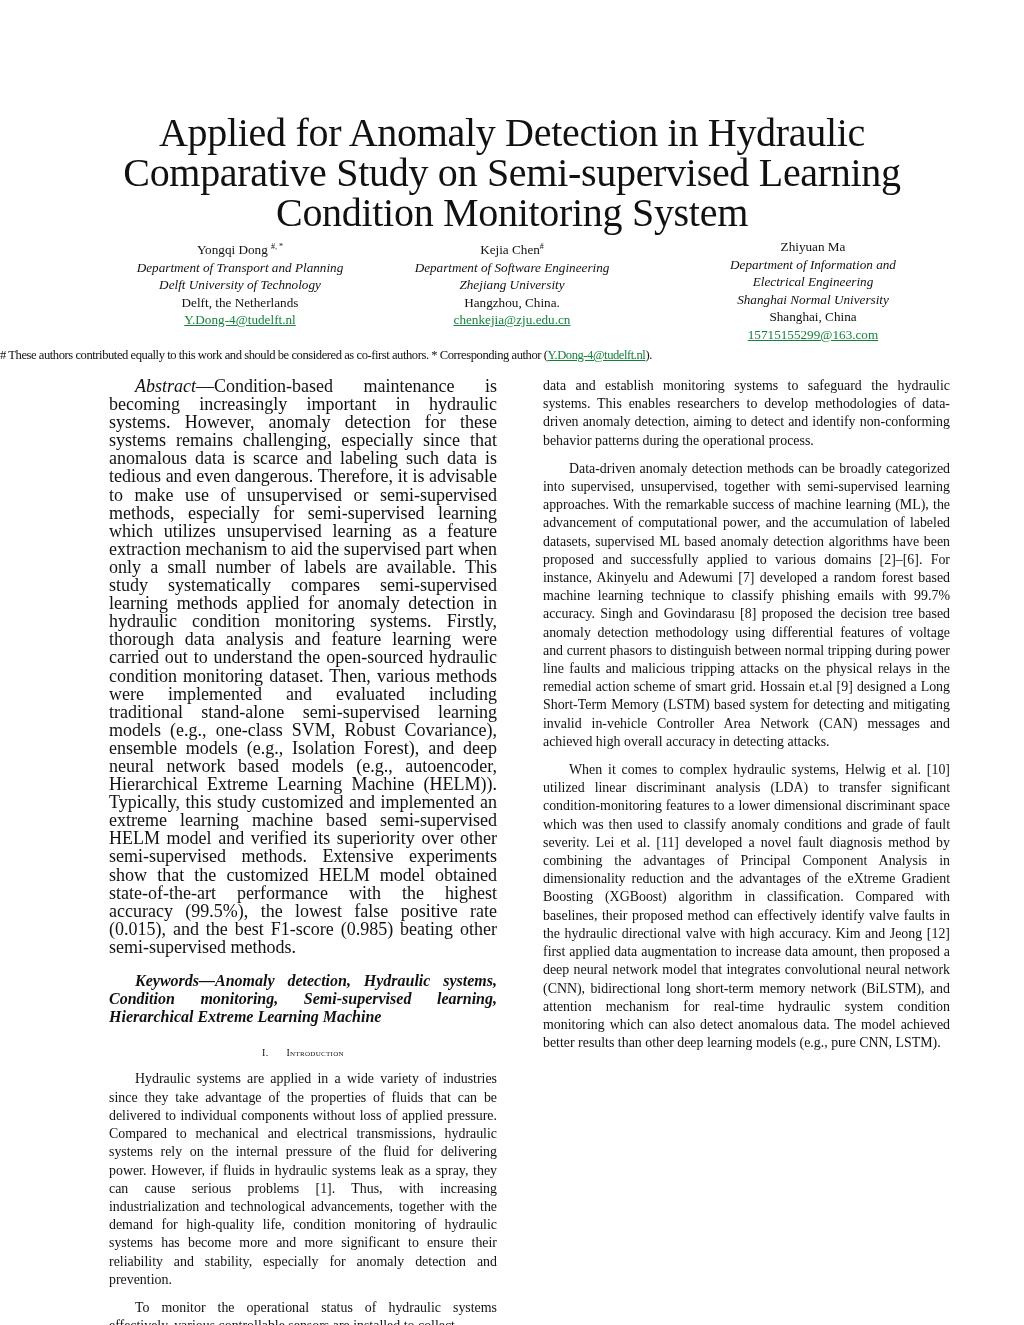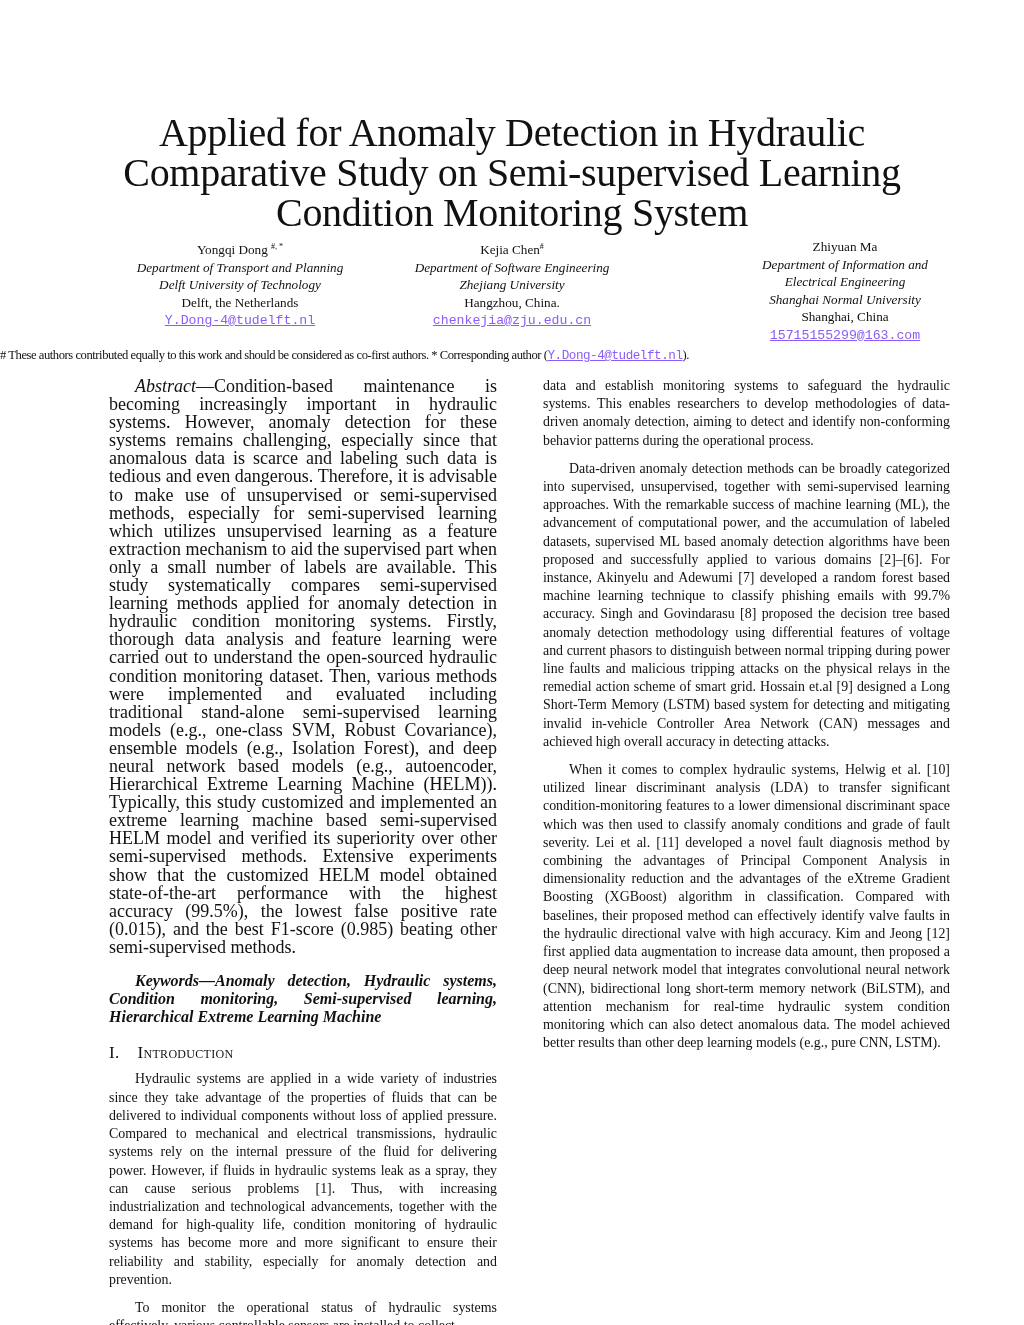--- a/index.html
+++ b/index.html
@@ -10,37 +10,37 @@
   .title {
     position: absolute; left: 0; top: 113px; width: 1024px; text-align: center;
     font-size: 40px; line-height: 40px; letter-spacing: -0.3px; color: #111;
   }
   .title div { white-space: nowrap; }
   .author {
     position: absolute; top: 238px; text-align: center; font-size: 13.2px; line-height: 17.5px;
   }
   .author .it { font-style: italic; }
   .author sup { font-size: 8px; vertical-align: 5px; }
-  a, .link { color: #8b5cf6; text-decoration: underline; font-family: Liberation Mono, monospace; }
+  a, .link { color: #15803d; text-decoration: underline; }
   .footnote {
     position: absolute; left: 0; top: 348px; width: 1024px; text-align: left;
     font-size: 12.6px; letter-spacing: -0.45px; white-space: nowrap;
   }
   .col {
     position: absolute; top: 377px; width: 388px;
     font-size: 13.9px; line-height: 18.2px; text-align: justify; hyphens: none;
   }
   .col.left { left: 109px; }
   .col.right { left: 543px; width: 407px; }
   .col p { margin: 0 0 10px 0; text-indent: 26px; }
   .abstract { font-weight: normal; font-size: 18px; line-height: 18.1px; }
   .abstract .lead { font-style: italic; }
   .keywords { font-weight: bold; font-style: italic; font-size: 16px; line-height: 18.1px; margin-top: 16px !important; }
   .section-head {
-    text-align: left; text-indent: 0 !important; font-size: 17px; margin: 18px 0 8px 0 !important;
+    text-align: center; text-indent: 0 !important; font-size: 10px; margin: 18px 0 8px 0 !important;
     letter-spacing: 0.3px;
   }
   .section-head .num { margin-right: 18px; }
   .section-head .sc { font-variant: small-caps; }
 </style>
 </head>
 <body>
 
 <div class="title">
   <div>Applied for Anomaly Detection in Hydraulic</div>
@@ -57,21 +57,21 @@
 </div>
 
 <div class="author" style="left:367px; width:290px;">
   <div><span>Kejia Chen</span><sup>#</sup></div>
   <div class="it">Department of Software Engineering</div>
   <div class="it">Zhejiang University</div>
   <div>Hangzhou, China.</div>
   <div><a class="link">chenkejia@zju.edu.cn</a></div>
 </div>
 
-<div class="author" style="left:700px; width:290px;">
+<div class="author" style="left:668px; width:290px;">
   <div>Zhiyuan Ma</div>
   <div class="it">Department of Information and</div>
   <div class="it">Electrical Engineering</div>
   <div class="it">Shanghai Normal University</div>
   <div>Shanghai, China</div>
   <div><a class="link">15715155299@163.com</a></div>
 </div>
 
 <div class="footnote">
   <span># These authors contributed equally to this work and should be considered as co-first authors.   * Corresponding author (</span><a class="link">Y.Dong-4@tudelft.nl</a><span>).</span>

